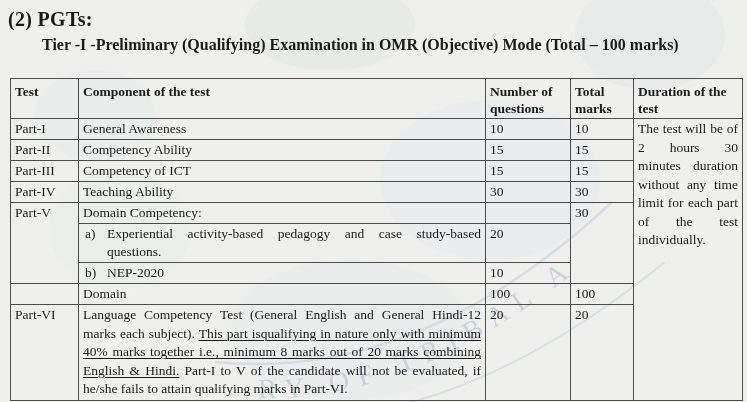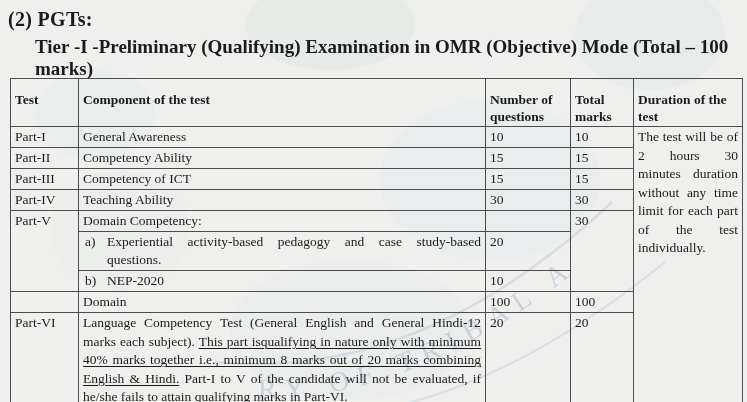--- a/index.html
+++ b/index.html
@@ -14,38 +14,38 @@
   .wm {
     position:absolute; left:0; top:0; width:747px; height:402px;
     z-index:0; pointer-events:none;
   }
   .content { position:relative; z-index:1; }
   .heading {
     position:absolute; left:8px; top:8px;
     font-size:20px; font-weight:bold; letter-spacing:.3px;
   }
   .title {
-    position:absolute; left:35px; top:36px;
-    font-size:19px; font-weight:bold;
+    position:absolute; left:42px; top:36px;
+    font-size:16px; font-weight:bold;
   }
   table.exam {
     position:absolute; left:10px; top:78px;
     width:732px;
     border-collapse:collapse;
     table-layout:fixed;
     font-size:13.5px;
     line-height:18px;
   }
   table.exam td {
     border:1px solid #4c4c4c;
     vertical-align:top;
     padding:1px 4px;
     background:transparent;
   }
-  tr.hdr td { font-weight:bold; line-height:17px; padding-top:12px; }
+  tr.hdr td { font-weight:bold; line-height:17px; padding-top:4px; }
   tr.rh { height:18px; }
   tr.rh2 { height:36px; }
   tr.hdrh { height:39px; }
   td.dur {
     text-align:justify;
     line-height:18.5px;
   }
   td.just { text-align:justify; }
   .sub { position:relative; padding-left:24px; text-align:justify; }
   .sub .marker { position:absolute; left:2px; top:0; }

